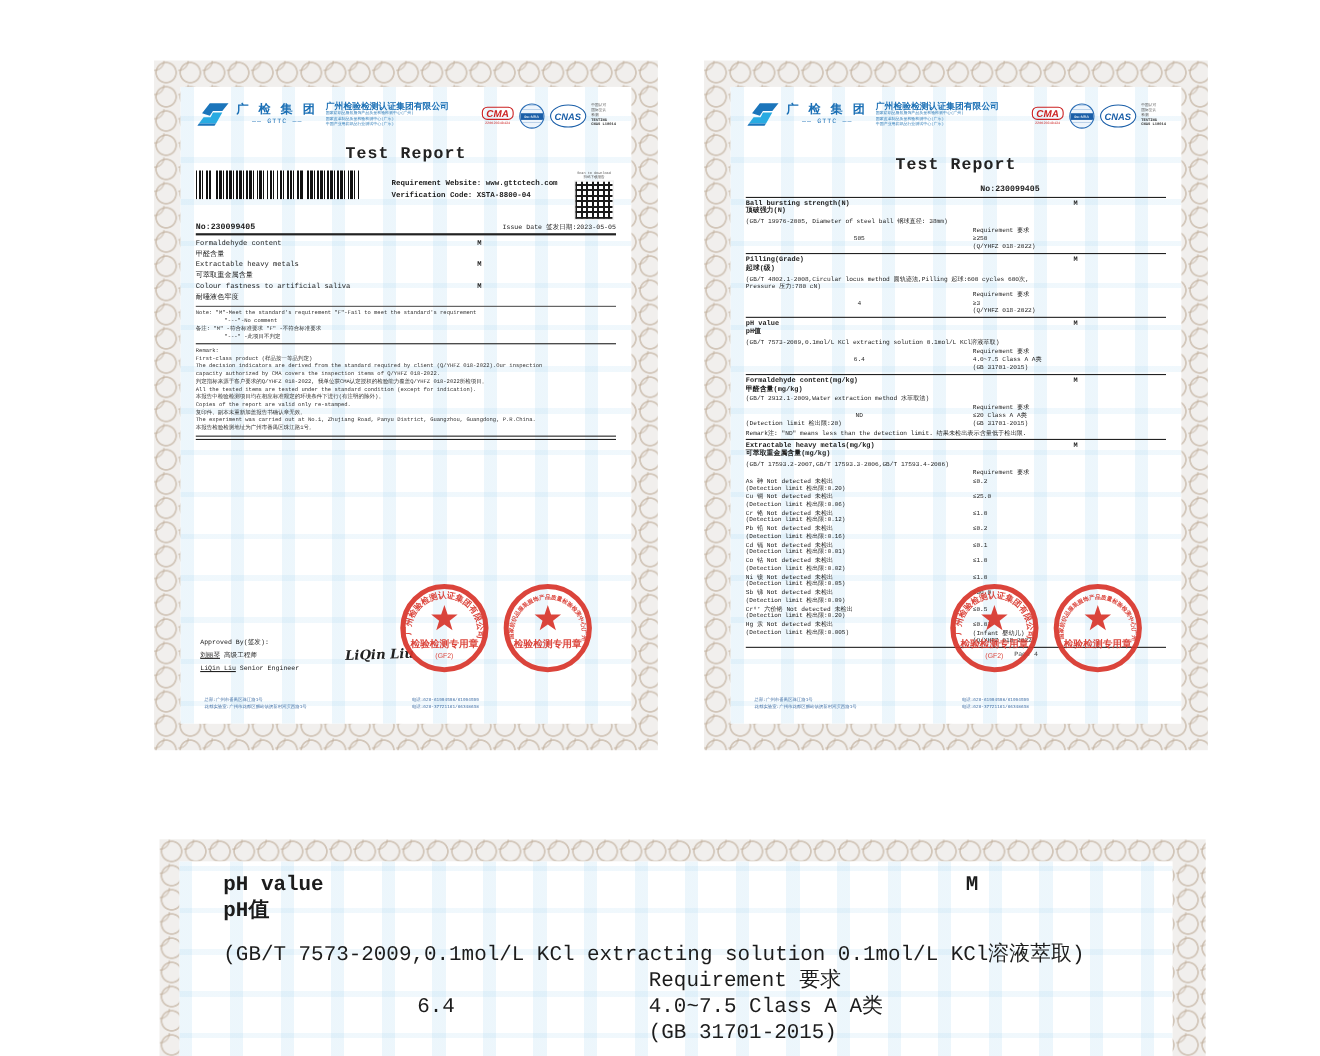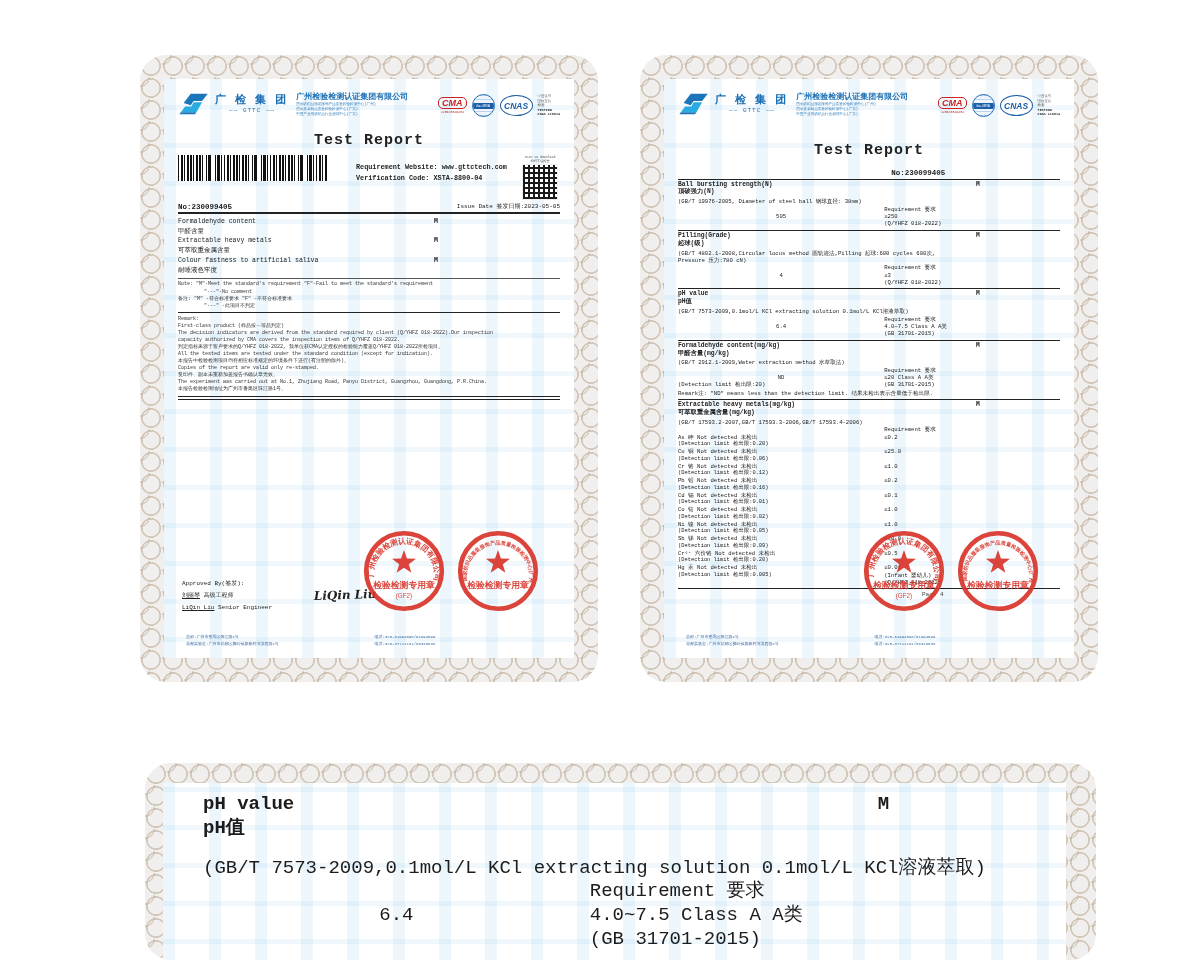--- a/index.html
+++ b/index.html
@@ -2,21 +2,21 @@
 <html><head>
 <meta charset="utf-8">
 <style>
   html,body{margin:0;padding:0;background:#ffffff;}
   body{width:1200px;height:960px;overflow:hidden;position:relative;
        font-family:"Liberation Mono","DejaVu Sans Mono",monospace;color:#222;}
   .doc{position:absolute;background-color:#f1efed;
     background-image:
       radial-gradient(circle at 11px 11px, transparent 8px, rgba(184,164,142,.55) 8.6px, rgba(184,164,142,.55) 9.6px, transparent 10.2px),
       radial-gradient(circle at 0px 0px, transparent 8px, rgba(184,164,142,.40) 8.6px, rgba(184,164,142,.40) 9.6px, transparent 10.2px);
-    background-size:22px 22px;border-radius:26px;}
+    background-size:22px 22px;}
   .doc1{left:140px;top:55px;width:458px;height:627px;}
   .doc2{left:640px;top:55px;width:458px;height:627px;}
   .doc3{left:145px;top:763px;width:951px;height:197px;overflow:hidden;}
   .paper{position:absolute;inset:24px;background:#fff;overflow:hidden;}
   .doc3 .paper{inset:20px 30px 0 18px;}
   .paper::before{content:"";position:absolute;inset:0;z-index:0;pointer-events:none;
     background-image:
       repeating-linear-gradient(90deg, rgba(140,200,235,.16) 0 12px, transparent 12px 46px),
       repeating-linear-gradient(0deg, transparent 0 16px, rgba(140,200,235,.13) 16px 21px, transparent 21px 38px);}
   .paper>*{position:relative;z-index:1;}

